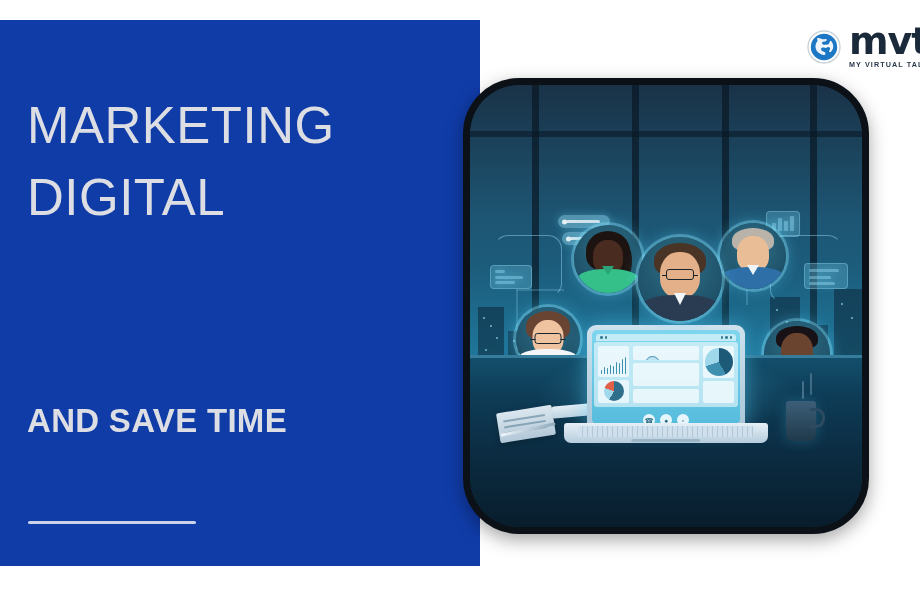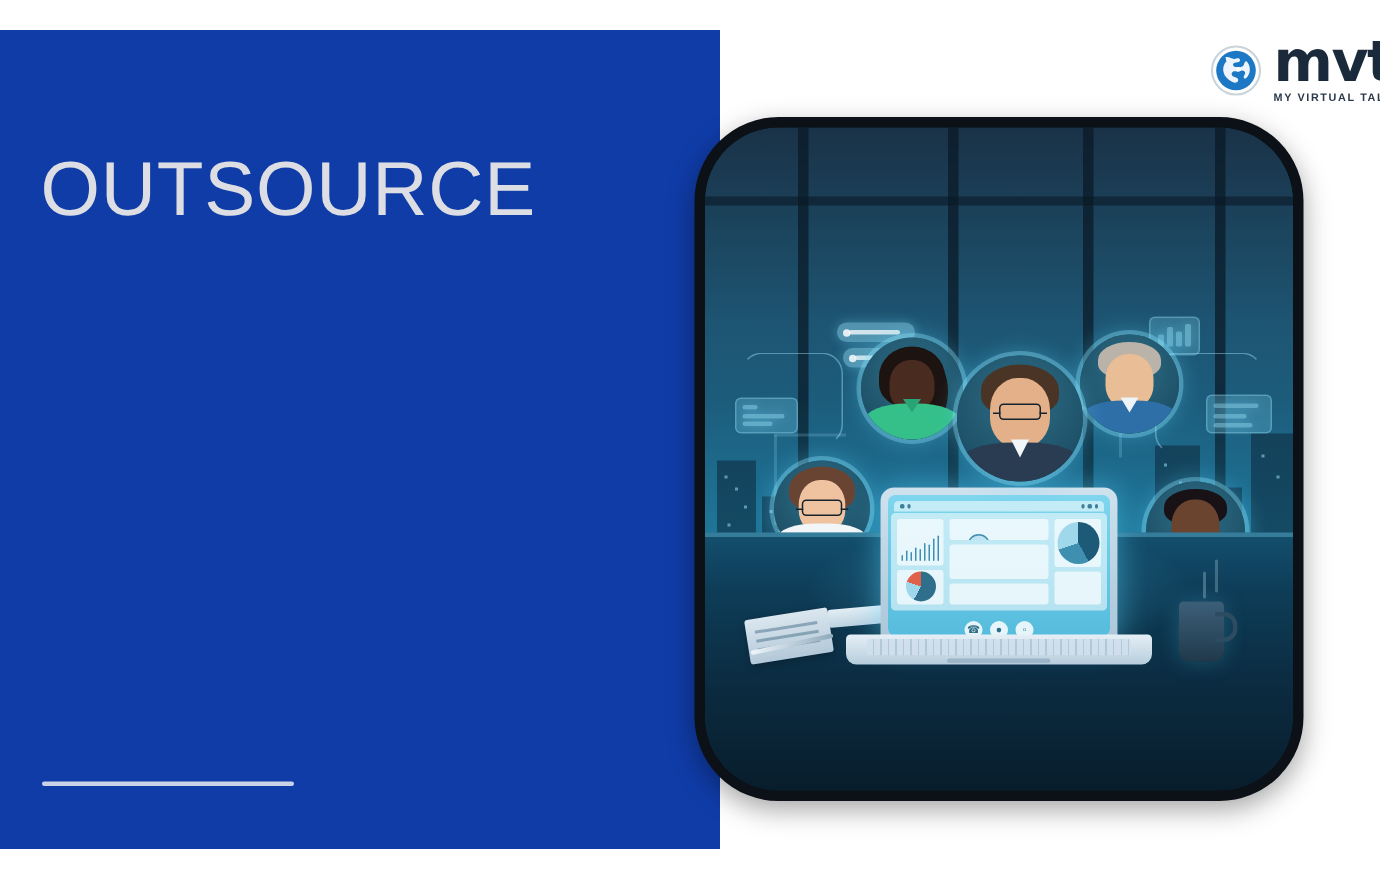--- a/index.html
+++ b/index.html
@@ -158,24 +158,26 @@
     border-radius:2px;transform:rotate(-5deg);}
 </style>
 </head>
 <body>
 
 <div id="stage">
 
   <div class="blue-panel">
 
     <div class="headline-block">
-      <div class="h-line">OUTSOURCE</div>
+      <div class="h-line">MARKETING</div>
+      <div class="h-line">DIGITAL</div>
     </div>
 
     <div class="sub-block">
+      <div class="s-line">AND SAVE TIME</div>
     </div>
 
     <div class="rule"></div>
   </div>
 
   <div class="logo">
     <span class="globe">
       <svg width="36" height="36" viewBox="0 0 36 36">
         <circle cx="18" cy="18" r="17" fill="#ffffff"></circle>
         <circle cx="18" cy="18" r="16" fill="none" stroke="#c9d3da" stroke-width="1.4"></circle>

